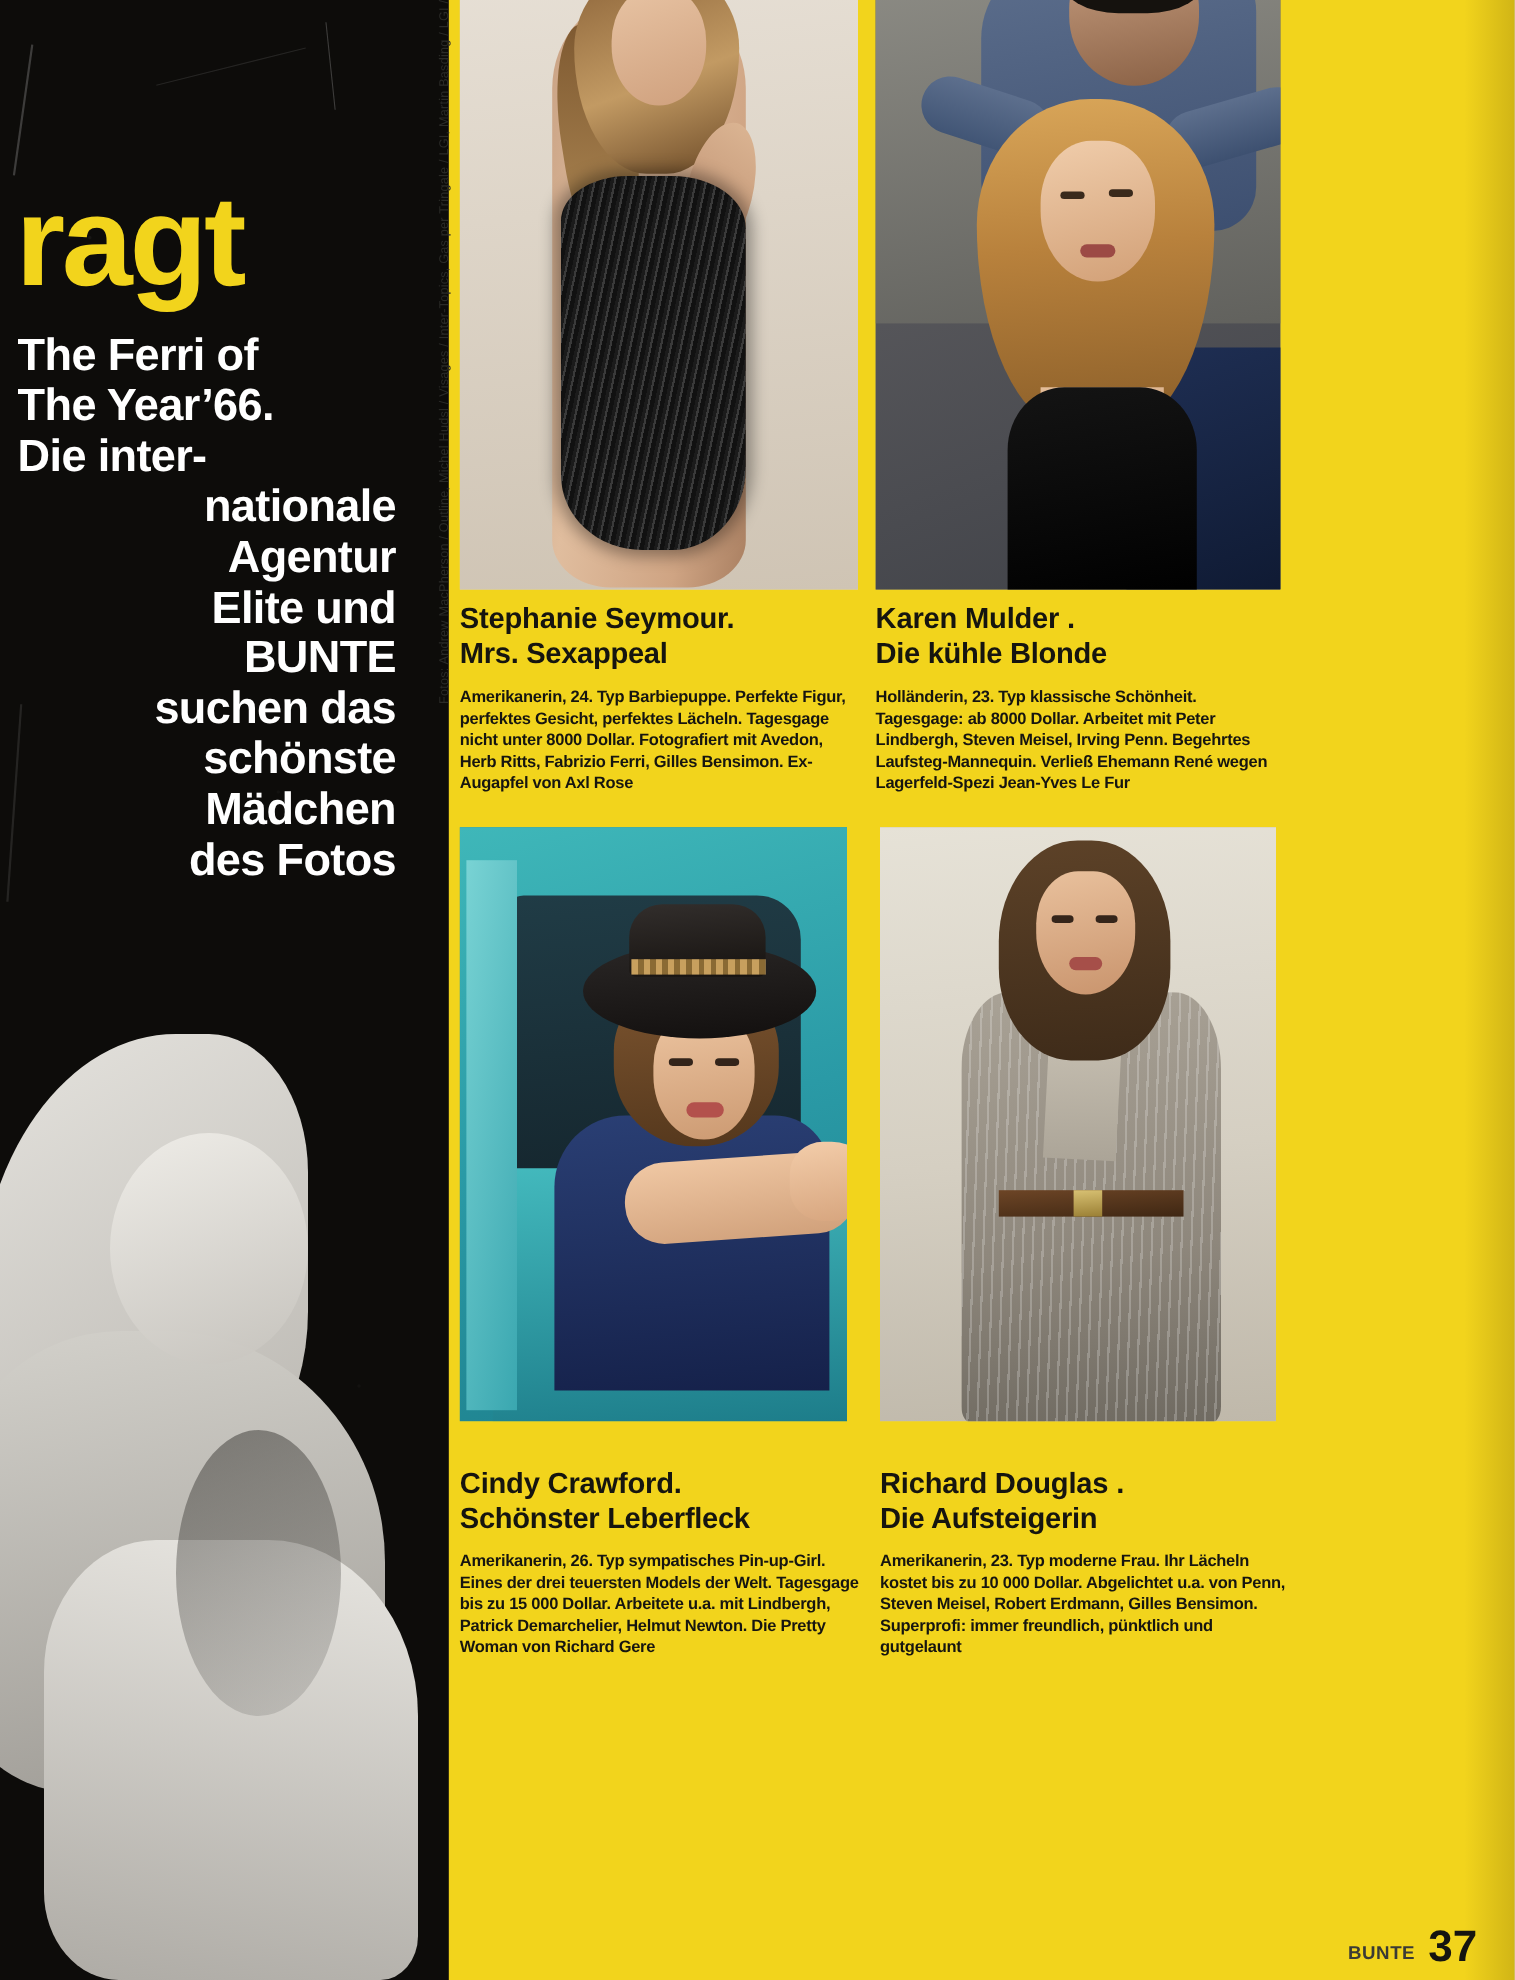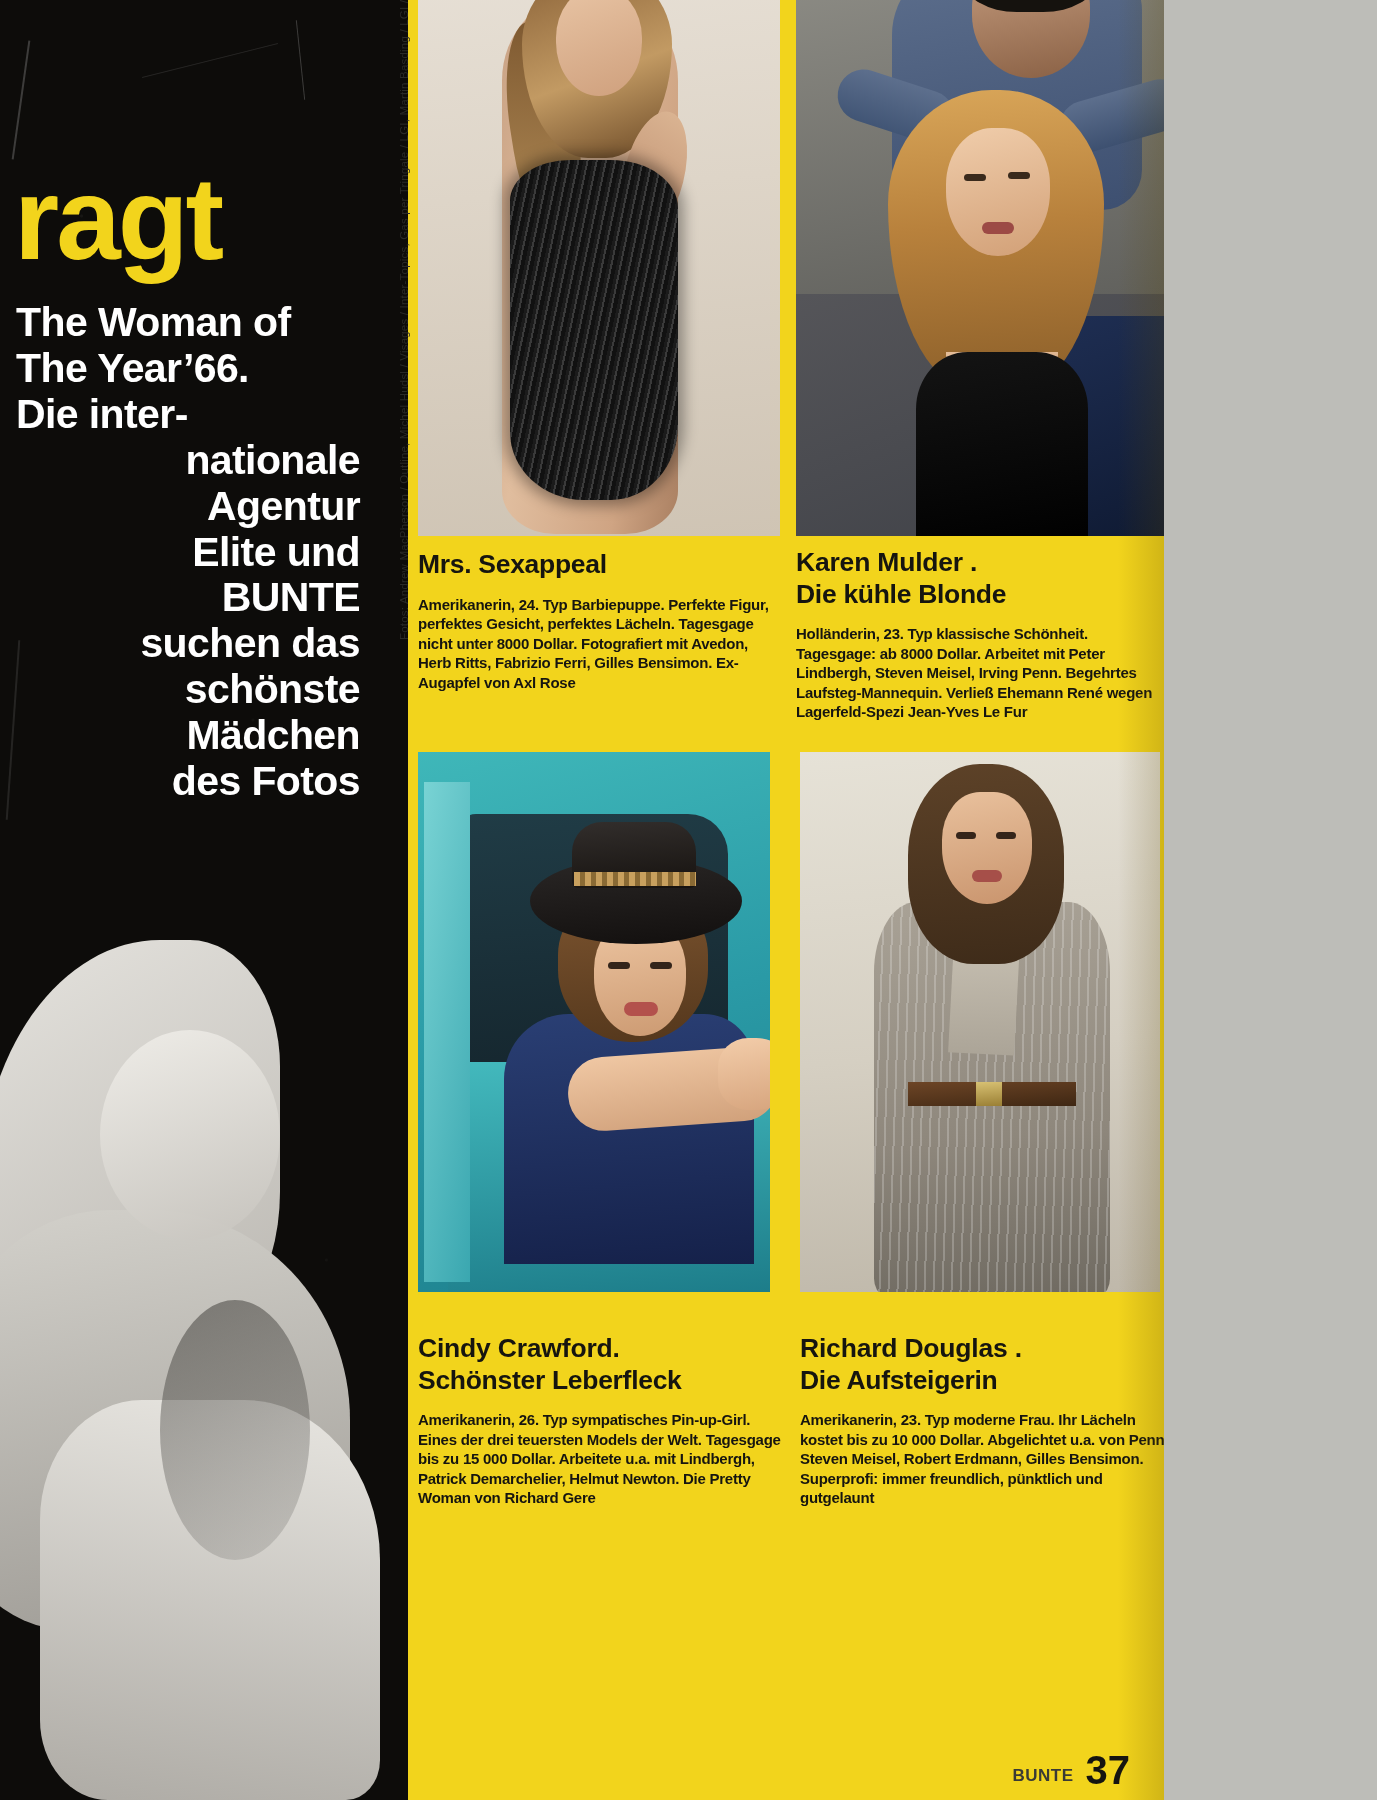--- a/index.html
+++ b/index.html
@@ -7,21 +7,21 @@
     margin: 0; padding: 0;
     background: #bdbdb8;
   }
   body {
     width: 1377px; height: 1800px;
     font-family: "Liberation Sans", sans-serif;
     overflow: hidden;
   }
   .page {
     position: relative;
-    width: 1164px; height: 1800px;
+    width: 1377px; height: 1800px;
     background: #f2d41c;
     overflow: hidden;
     padding-left: 24px;
   }
 
   
   .left-col {
     position: absolute;
     left: 0; top: 0;
     width: 408px; height: 1800px;
@@ -291,21 +291,21 @@
   <div class="left-col">
     <div class="grain"></div>
     <div class="scratch" style="left:20px;top:40px;width:2px;height:120px;transform:rotate(8deg);"></div>
     <div class="scratch" style="left:300px;top:20px;width:1px;height:80px;transform:rotate(-6deg);"></div>
     <div class="scratch" style="left:140px;top:60px;width:140px;height:1px;transform:rotate(-14deg);opacity:.5;"></div>
     <div class="scratch" style="left:12px;top:640px;width:2px;height:180px;transform:rotate(4deg);opacity:.5;"></div>
 
     <div class="headline">ragt</div>
 
     <div class="subhead">
-      <div class="ln-left">The Woman of</div>
+      <div class="ln-left">The Ferri of</div>
       <div class="ln-left">The Year’66.</div>
       <div class="ln-left">Die  inter-</div>
       <div>nationale</div>
       <div>Agentur</div>
       <div>Elite und</div>
       <div>BUNTE</div>
       <div>suchen das</div>
       <div>schönste</div>
       <div>Mädchen</div>
       <div>des Fotos</div>
@@ -327,20 +327,21 @@
       <div id="p1-bg"></div>
       <div class="sey-body"></div>
       <div class="sey-hair2"></div>
       <div class="sey-hair"></div>
       <div class="sey-face"></div>
       <div class="sey-arm"></div>
       <div class="sey-dress"></div>
     </div>
   </div>
   <div class="cell" id="cap1">
+    <p class="name">Stephanie Seymour.</p>
     <p class="tagline">Mrs. Sexappeal</p>
     <p class="body">Amerikanerin, 24. Typ Barbiepuppe. Perfekte Figur, perfektes Gesicht, perfektes Lächeln. Tagesgage nicht unter 8000 Dollar. Fotografiert mit Avedon, Herb Ritts, Fabrizio Ferri, Gilles Bensimon. Ex-Augapfel von Axl Rose</p>
   </div>
 
   <div class="cell" id="cell2">
     <div class="photo">
       <div id="p2-bg"></div>
       <div class="k-wall"></div>
       <div class="k-chair"></div>
       <div class="k-manshirt"></div>

